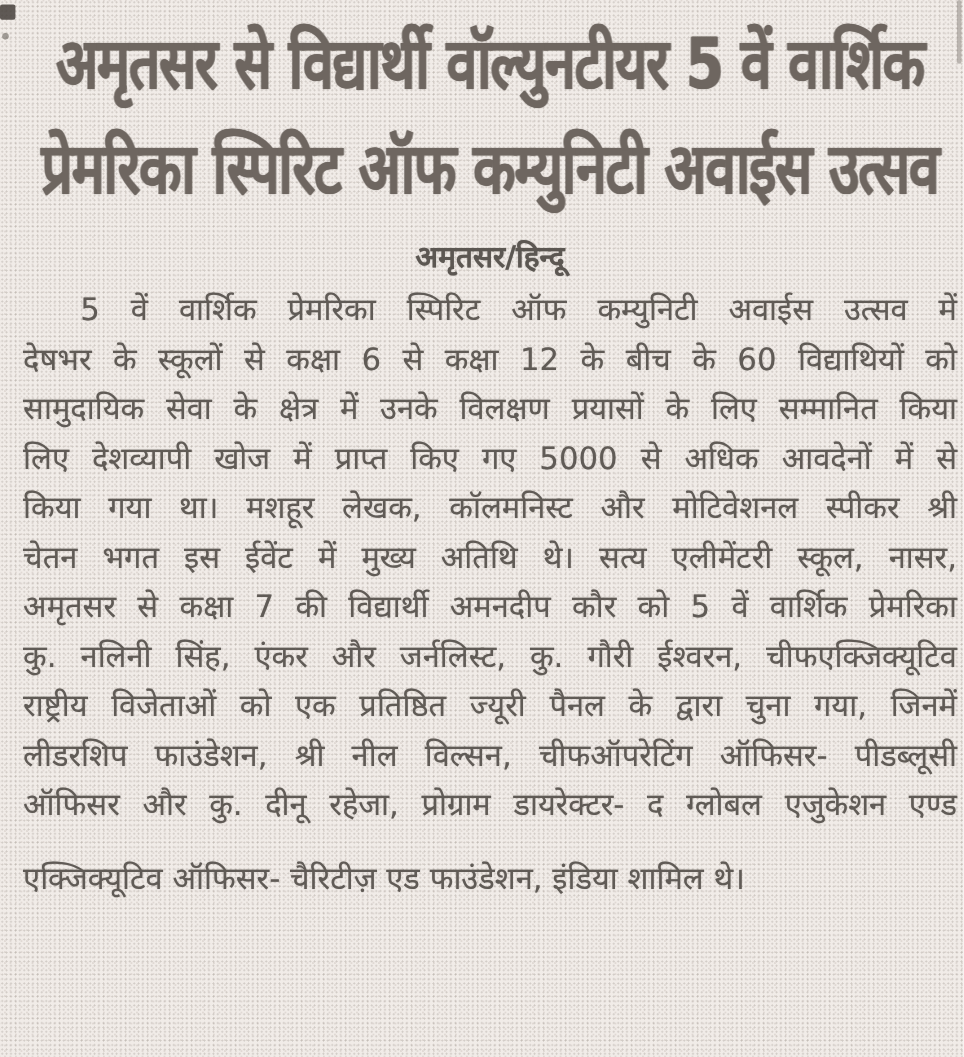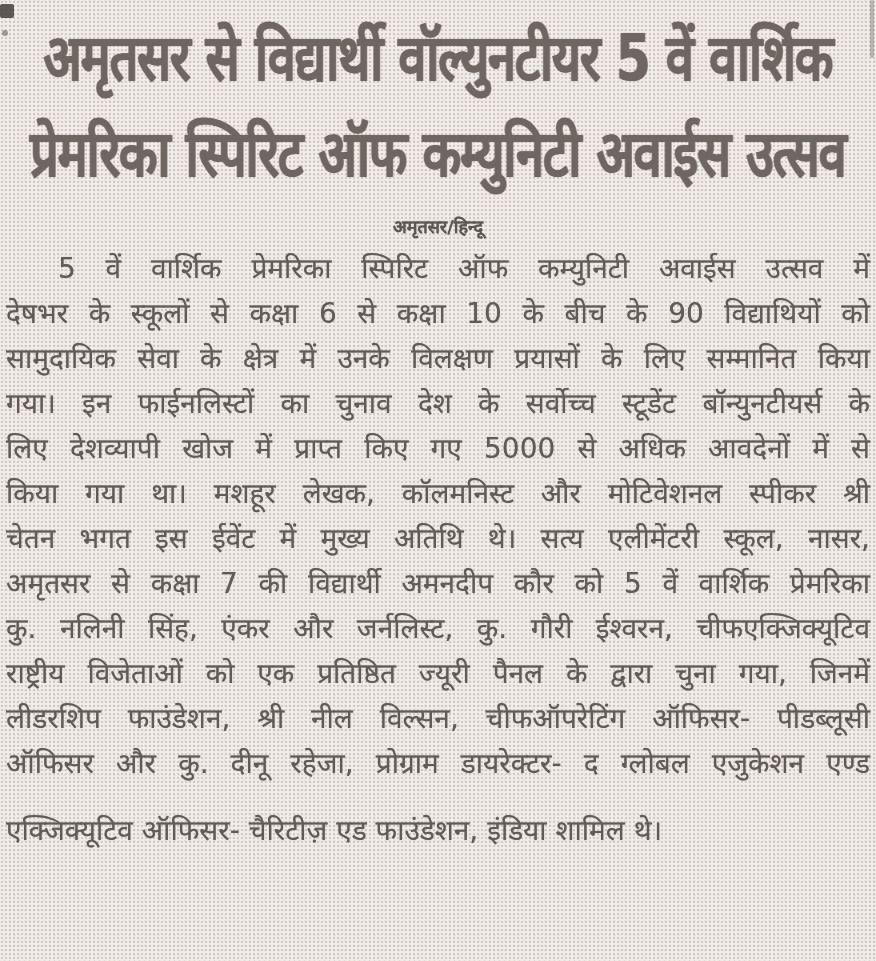--- a/index.html
+++ b/index.html
@@ -3,21 +3,21 @@
 <meta charset="utf-8">
 <style>
   html,body{margin:0;padding:0;}
   body{
     width:876px;height:961px;overflow:hidden;
     font-family:"DejaVu Sans","Liberation Sans",sans-serif;
   }
   .clip{
     position:relative;
     width:876px;height:961px;box-sizing:border-box;
-    padding:8px 6px 0 6px;
+    padding:8px 6px 0 21px;
     background-color:#f1ece8;
     background-image:
       radial-gradient(circle, rgba(152,142,136,0.38) 0.7px, transparent 1.1px),
       radial-gradient(circle, rgba(176,164,156,0.26) 0.7px, transparent 1.1px);
     background-size:4px 4px,5px 5px;
     background-position:0 0,2px 3px;
     color:#5f5a55;
   }
   
   .artifact{position:absolute;pointer-events:none;}
@@ -37,21 +37,21 @@
     transform:scaleY(1.28);transform-origin:center 18px;
     white-space:nowrap;
     text-shadow:0 0 1px rgba(104,97,91,.85),
                 0.8px 0 0 rgba(104,97,91,.55),
                -0.8px 0 0 rgba(104,97,91,.55);
   }
   
   .byline{
     margin:14px 0 4px 0;
     text-align:center;
-    font-size:18px;font-weight:700;
+    font-size:27px;font-weight:700;
     color:#5c5752;
     text-shadow:0 0 1px rgba(92,87,82,.6);
   }
   
   .body{
     margin-top:8px;
     font-size:28px;line-height:45px;
     color:#605b56;
     text-shadow:0 0 1px rgba(96,91,86,.55);
   }
@@ -73,23 +73,22 @@
 
   <h1>
     <span class="hl">अमृतसर से विद्यार्थी वॉल्युनटीयर 5 वें वार्शिक</span>
     <span class="hl">प्रेमरिका स्पिरिट ऑफ कम्युनिटी अवाईस उत्सव</span>
   </h1>
 
   <p class="byline">अमृतसर/हिन्दू</p>
 
   <div class="body">
     <div class="bl first">5 वें वार्शिक प्रेमरिका स्पिरिट ऑफ कम्युनिटी अवाईस उत्सव में</div>
-    <div class="bl">देषभर के स्कूलों से कक्षा 6 से कक्षा 10 के बीच के 90 विद्याथियों को</div>
+    <div class="bl">देषभर के स्कूलों से कक्षा 6 से कक्षा 12 के बीच के 60 विद्याथियों को</div>
     <div class="bl">सामुदायिक सेवा के क्षेत्र में उनके विलक्षण प्रयासों के लिए सम्मानित किया</div>
-    <div class="bl">गया। इन फाईनलिस्टों का चुनाव देश के सर्वोच्च स्टूडेंट बॉन्युनटीयर्स के</div>
     <div class="bl">लिए देशव्यापी खोज में प्राप्त किए गए 5000 से अधिक आवदेनों में से</div>
     <div class="bl">किया गया था। मशहूर लेखक, कॉलमनिस्ट और मोटिवेशनल स्पीकर श्री</div>
     <div class="bl">चेतन भगत इस ईवेंट में मुख्य अतिथि थे। सत्य एलीमेंटरी स्कूल, नासर,</div>
     <div class="bl">अमृतसर से कक्षा 7 की विद्यार्थी अमनदीप कौर को 5 वें वार्शिक प्रेमरिका</div>
     <div class="bl">कु. नलिनी सिंह, एंकर और जर्नलिस्ट, कु. गौरी ईश्वरन, चीफएक्जिक्यूटिव</div>
     <div class="bl">राष्ट्रीय विजेताओं को एक प्रतिष्ठित ज्यूरी पैनल के द्वारा चुना गया, जिनमें</div>
     <div class="bl">लीडरशिप फाउंडेशन, श्री नील विल्सन, चीफऑपरेटिंग ऑफिसर- पीडब्लूसी</div>
     <div class="bl">ऑफिसर और कु. दीनू रहेजा, प्रोग्राम डायरेक्टर- द ग्लोबल एजुकेशन एण्ड</div>
     <div class="bl last">एक्जिक्यूटिव ऑफिसर- चैरिटीज़ एड फाउंडेशन, इंडिया शामिल थे।</div>
   </div>

